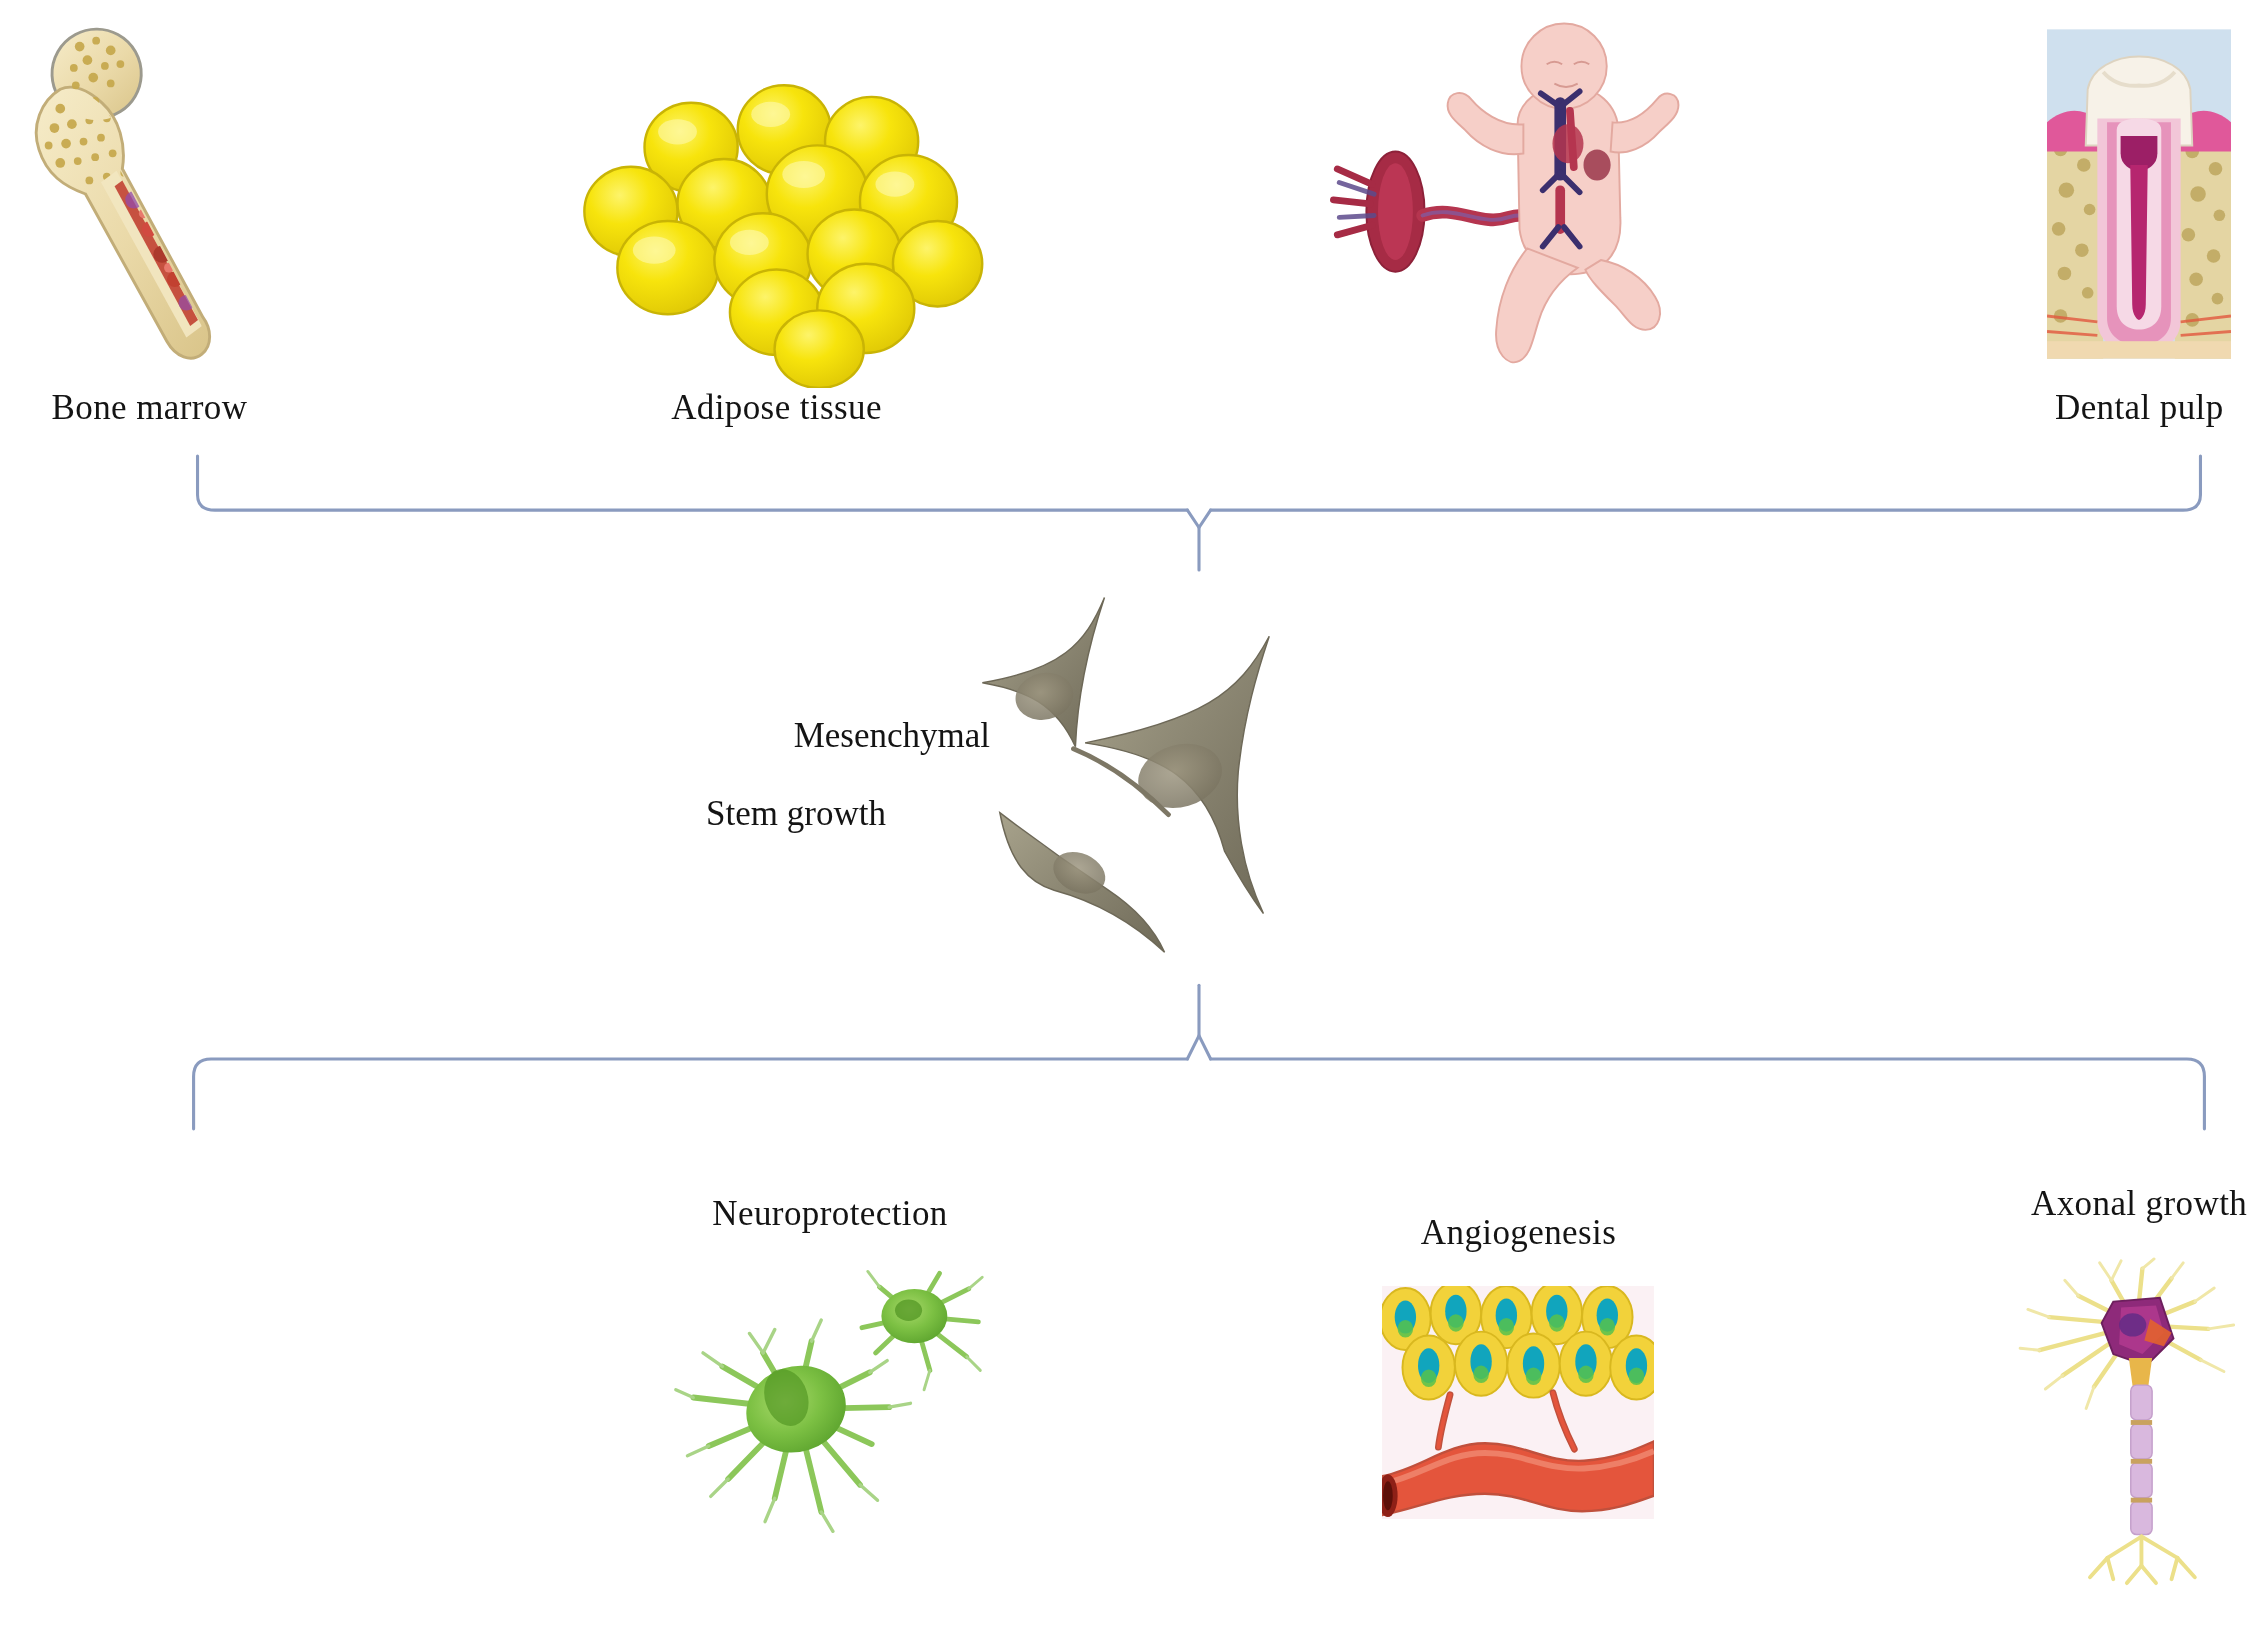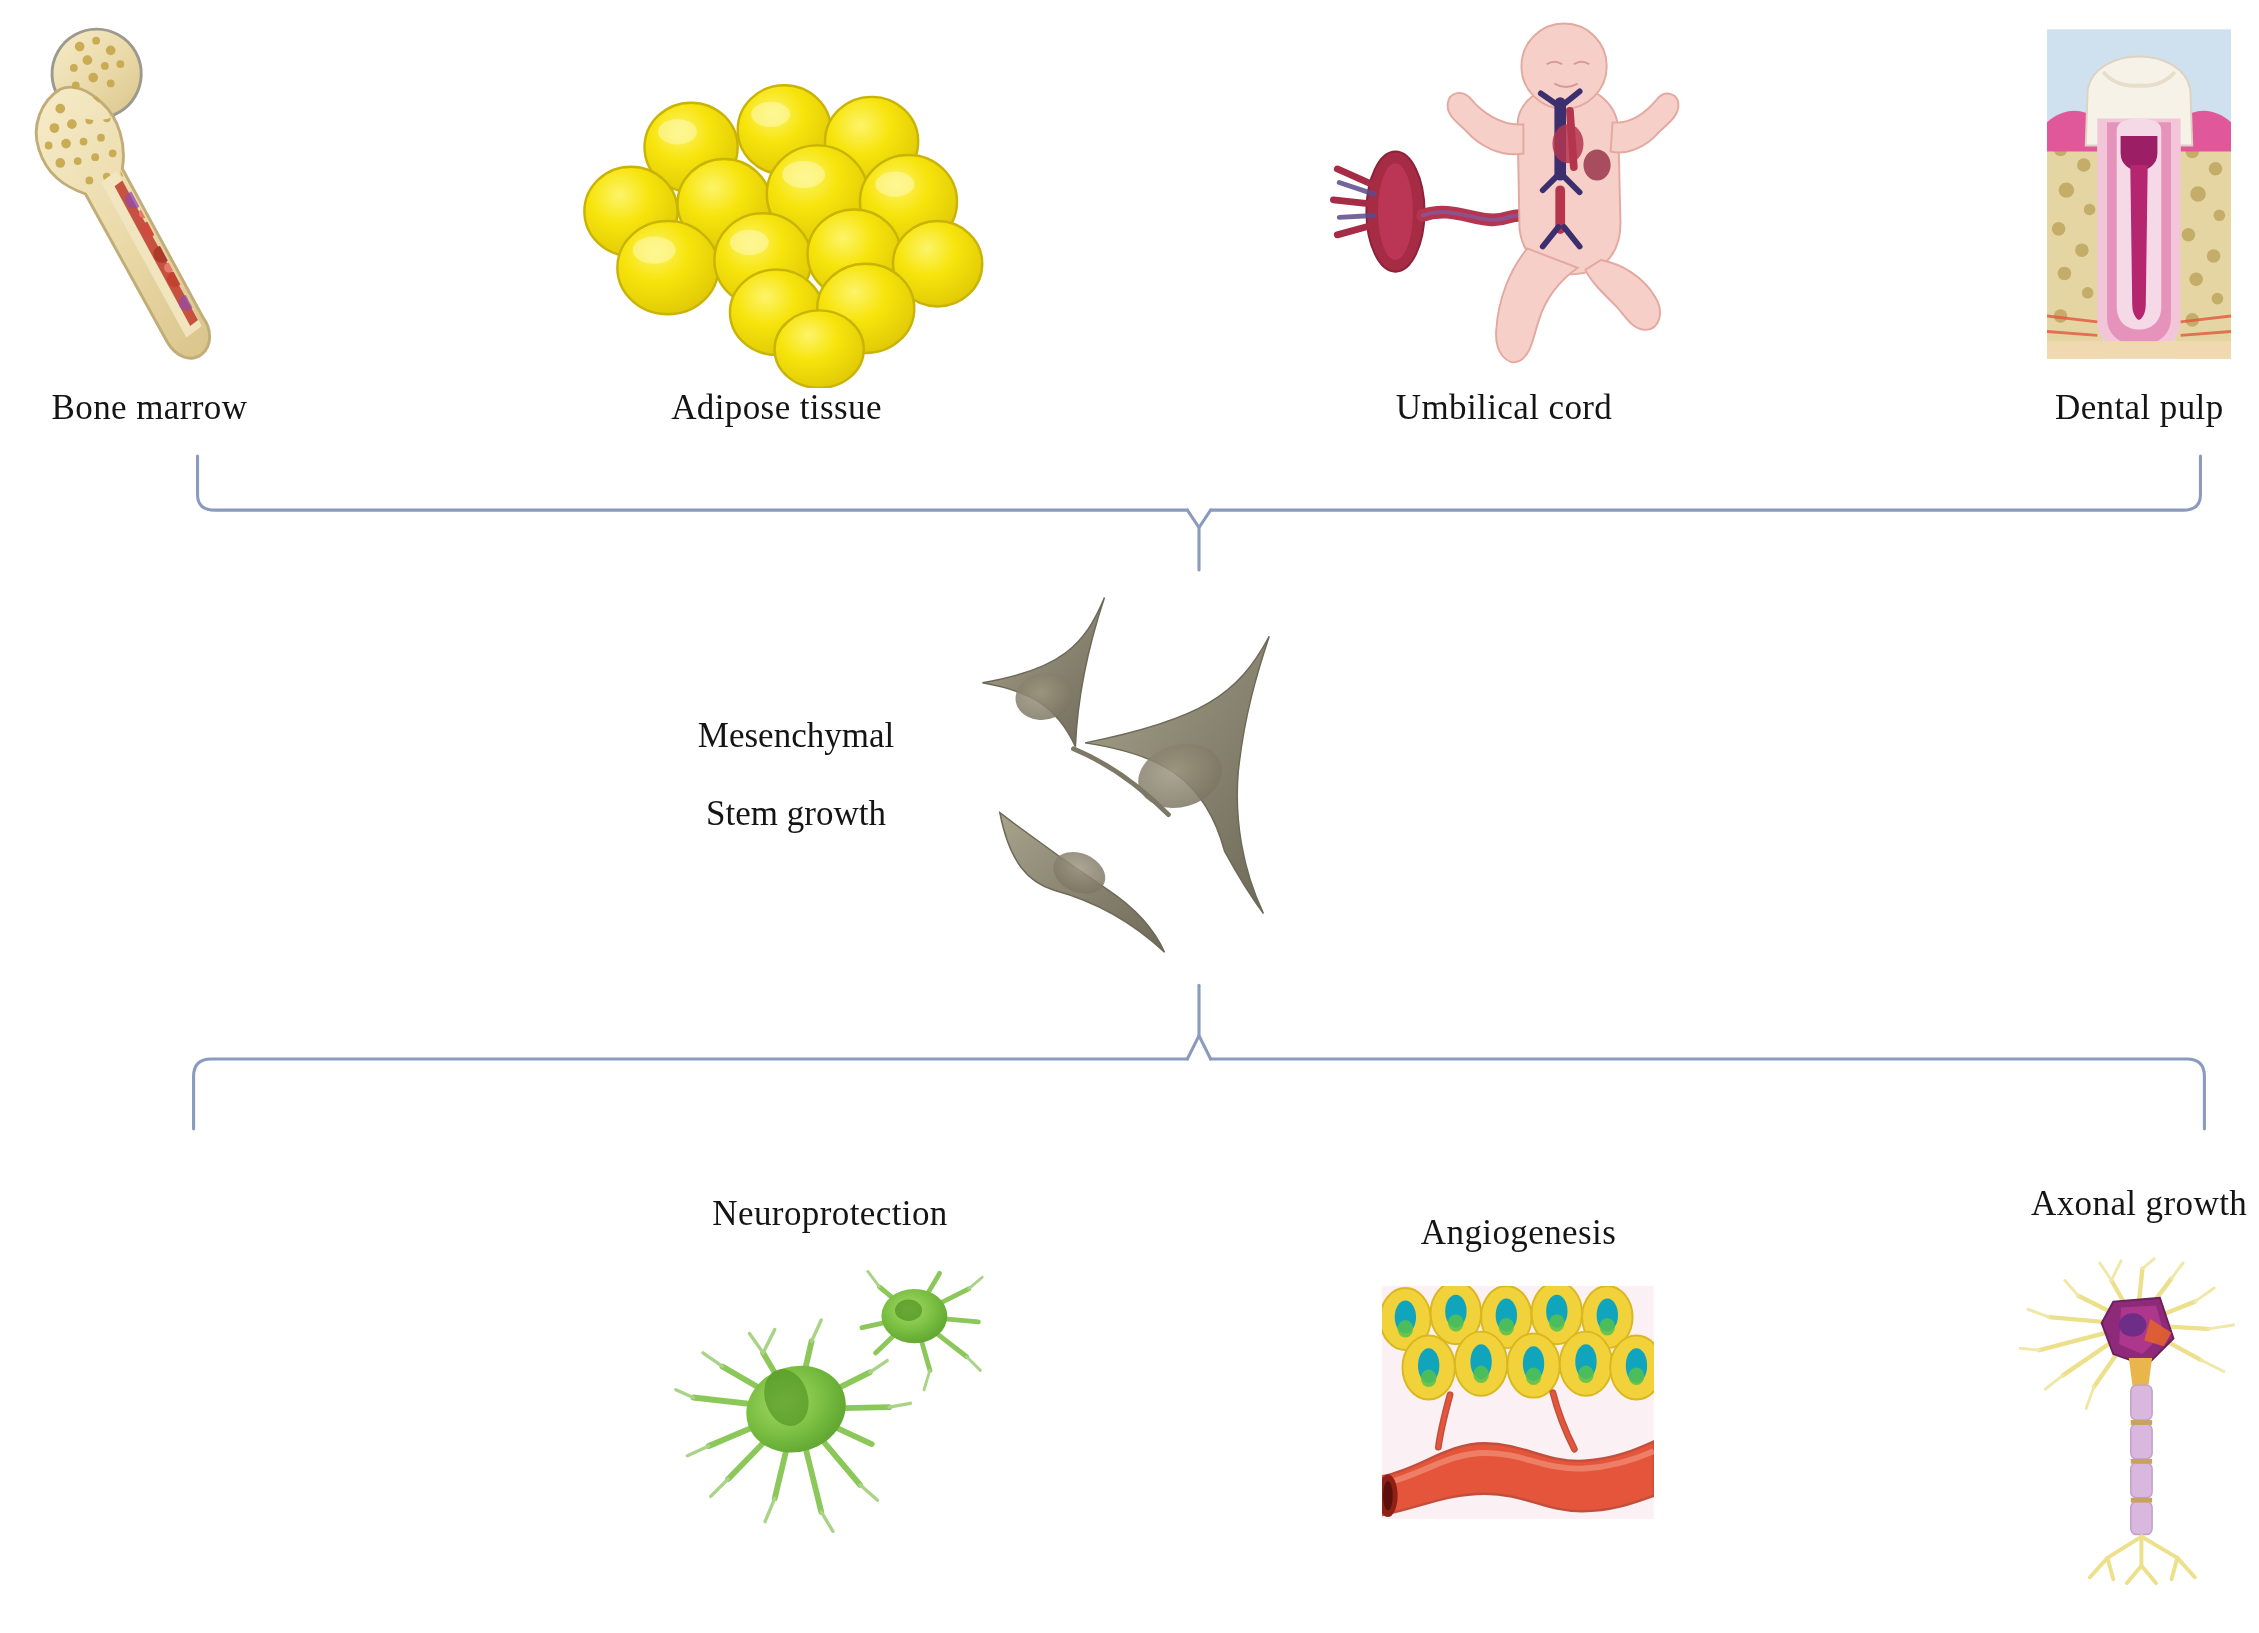--- a/index.html
+++ b/index.html
@@ -36,21 +36,21 @@
 
   .center-label {
     position: absolute;
     font-family: "Liberation Serif", "DejaVu Serif", serif;
     font-size: 35px;
     color: #141414;
     white-space: nowrap;
     text-align: center;
     line-height: 1.0;
   }
-  .center-label .l1 { display: block; }
+  .center-label .l1 { display: block; text-align: right; }
   .center-label .l2 { display: block; margin-top: 43px; }
 
   svg.bracket { position: absolute; overflow: visible; }
 </style>
 </head>
 <body>
 
 <div class="stage">
 
   <div class="node" style="left:4px; top:0px; width:291px; height:388px;">
@@ -220,21 +220,20 @@
           <ellipse cx="266" cy="138" rx="16" ry="20" fill="#b5354f" opacity="0.85"></ellipse>
           <ellipse cx="296" cy="160" rx="14" ry="16" fill="#8d2139" opacity="0.75"></ellipse>
           <path d="M258,186 L258,226" stroke="#b5354f" stroke-width="10" stroke-linecap="round"></path>
           <g stroke="#3b2f6e" stroke-width="6" fill="none" stroke-linecap="round">
             <path d="M256,224 L240,244"></path>
               <path d="M262,224 L278,244"></path>
           </g>
         </g>
       </g>
     </svg>
-    <div class="caption" style="left:0; top:378px; width:388px;">Umbilical cord</div>
   </div>
 
   <div class="node" style="left:2047px; top:29px; width:184px; height:340px;">
     <svg class="fig" viewBox="0 0 190 340" width="184" height="330" style="left:0; top:0;">
       <rect x="0" y="0" width="190" height="340" fill="#cfe0ee"></rect>
 
       <g>
         <rect x="0" y="98" width="58" height="242" fill="#e4d5a3"></rect>
         <rect x="132" y="98" width="58" height="242" fill="#e4d5a3"></rect>
         <g fill="#c3ad68">

